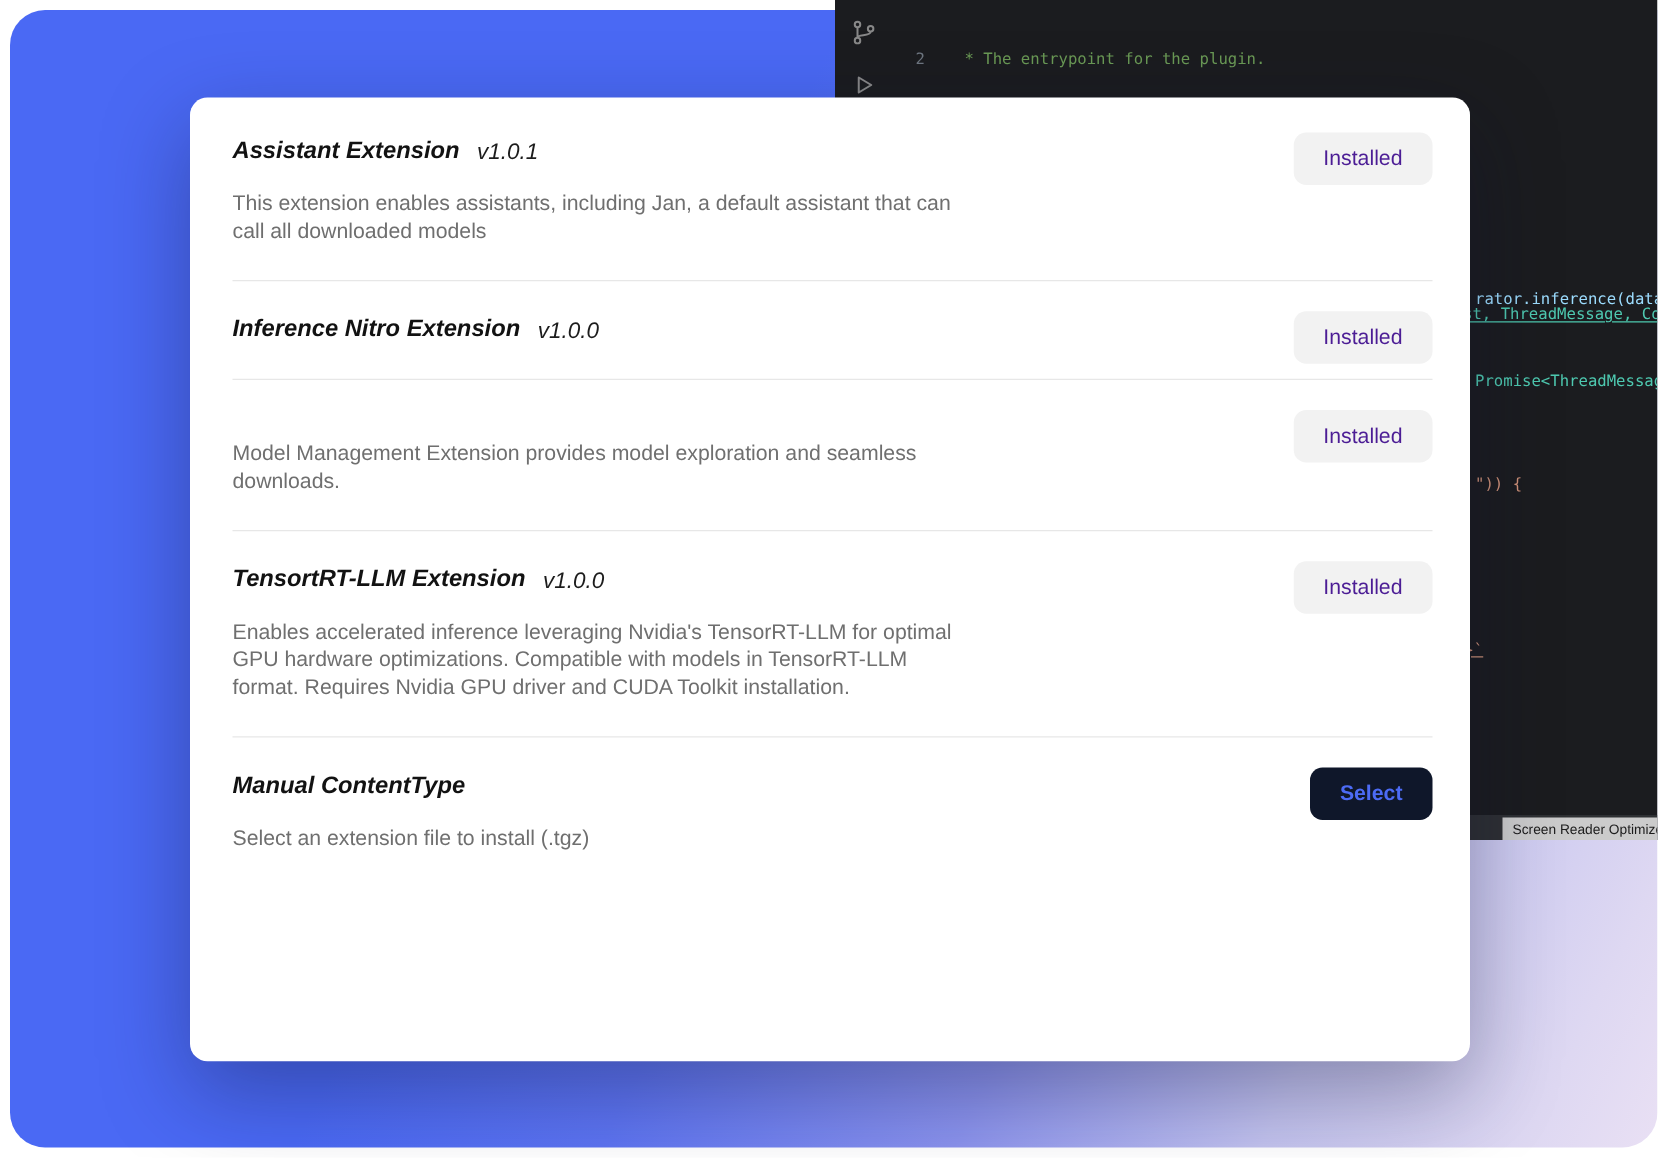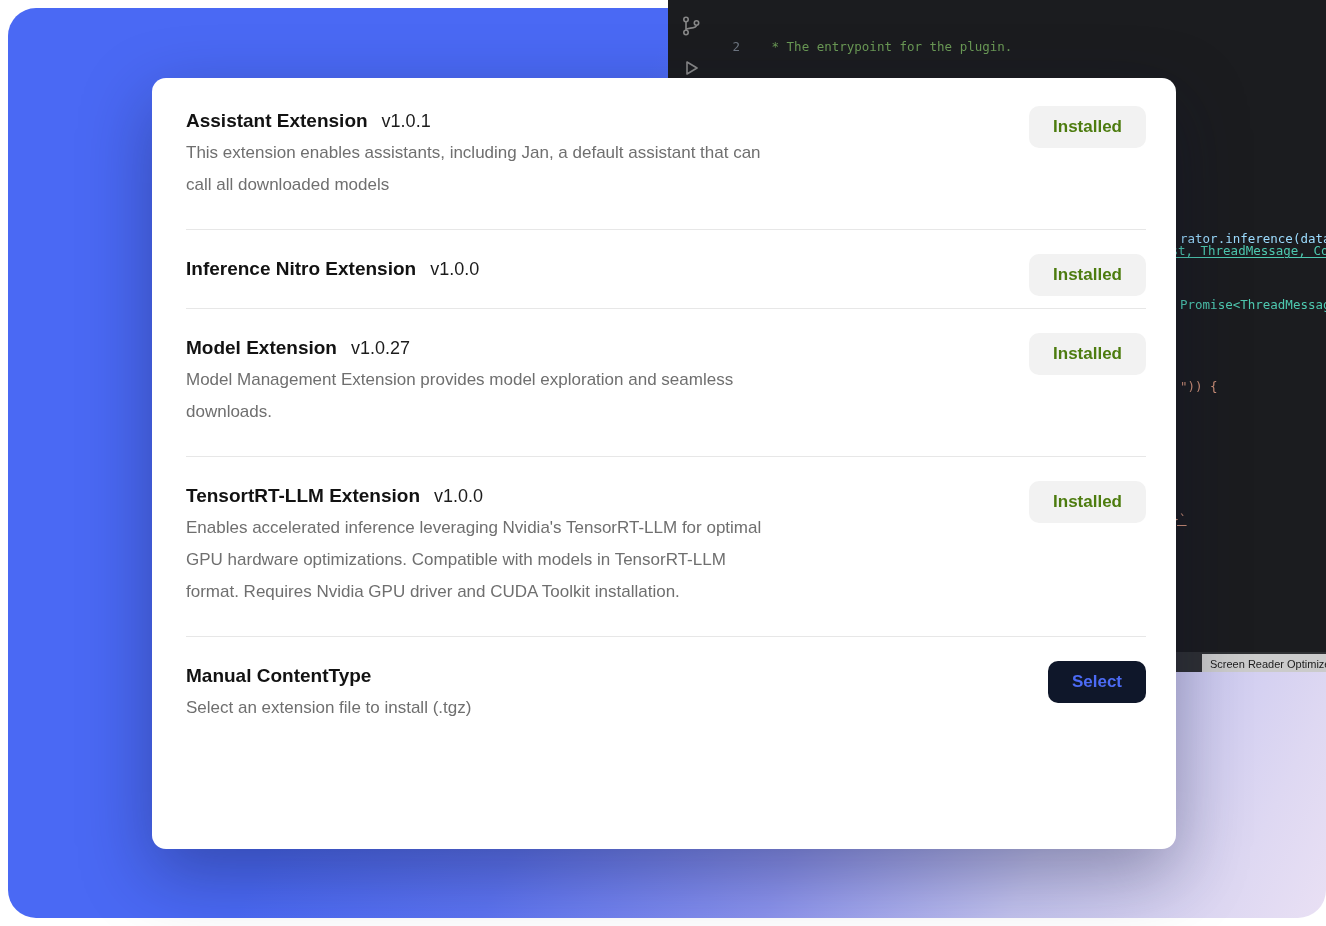--- a/index.html
+++ b/index.html
@@ -67,34 +67,34 @@
     margin:0 16px 10px 18px; padding:10px 20px; border-radius:10px;
     font-size:16.5px; font-weight:700; color:#16181d; cursor:pointer;
     white-space:nowrap;
   }
   .side-item.active { background:#f3f3f3; }
 
   .content { flex:1; padding:12px 30px 0 34px; }
   .section { position:relative; padding:28px 0; border-bottom:1px solid #e7e7e7; }
   .section.first { padding-top:20px; }
   .section.last { border-bottom:none; }
-  .sec-head { display:flex; align-items:center; }
+  .sec-head { display:flex; align-items:center;font-style:italic; }
   .sec-title { font-size:19px; font-weight:700; color:#121212; }
   .sec-version { font-size:18px; font-weight:400; color:#1c1c1c; margin-left:14px; }
   .sec-desc {
-    margin-top:5px; max-width:585px; font-size:17px; line-height:32px; color:#6f6f6f;
+    margin-top:20px; max-width:585px; font-size:17px; line-height:22px; color:#6f6f6f;
   }
   .link { color:#4c6bf5; cursor:pointer; }
   .btn {
     position:absolute; right:0; top:24px; border:none; cursor:pointer;
     border-radius:10px; font-size:17px; padding:11px 24px;
     font-family:"Liberation Sans", sans-serif;
   }
   .section.first .btn { top:16px; }
-  .btn-installed { background:#f2f2f2; color:#4d7c0f; font-weight:700; }
+  .btn-installed { background:#f2f2f2; color:#4c1d95; font-weight:400; }
   .btn-select { background:#0f172a; color:#4c6bf5; font-weight:700; }
 </style>
 </head>
 <body>
 
 <div class="gradient"></div>
 
 <div class="editor">
   <div class="activity-bar">
     <span class="ab-icon">
@@ -161,24 +161,20 @@
 
     <div class="section">
       <div class="sec-head">
         <span class="sec-title">Inference Nitro Extension</span>
         <span class="sec-version">v1.0.0</span>
       </div>
       <button class="btn btn-installed">Installed</button>
     </div>
 
     <div class="section">
-      <div class="sec-head">
-        <span class="sec-title">Model Extension</span>
-        <span class="sec-version">v1.0.27</span>
-      </div>
       <p class="sec-desc">Model Management Extension provides model exploration and seamless downloads.</p>
       <button class="btn btn-installed">Installed</button>
     </div>
 
     <div class="section">
       <div class="sec-head">
         <span class="sec-title">TensortRT-LLM Extension</span>
         <span class="sec-version">v1.0.0</span>
       </div>
       <p class="sec-desc">Enables accelerated inference leveraging Nvidia's TensorRT-LLM for optimal GPU hardware optimizations. Compatible with models in TensorRT-LLM format. Requires Nvidia GPU driver and CUDA Toolkit installation.</p>

